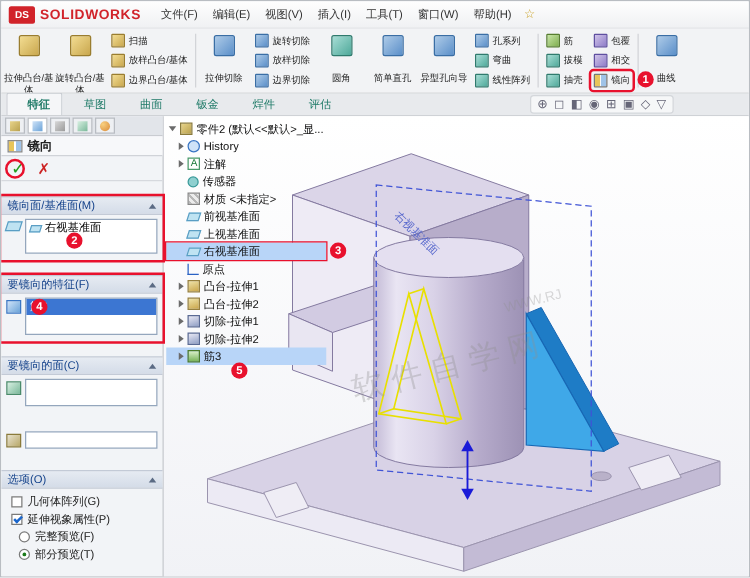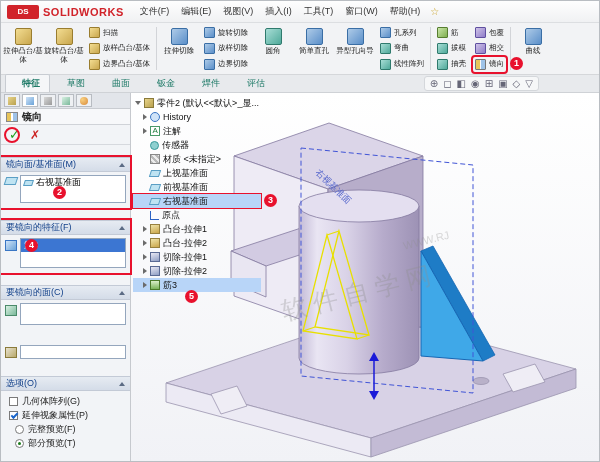--- a/index.html
+++ b/index.html
@@ -1,29 +1,29 @@
 <!DOCTYPE html>
 <html><head>
 <meta charset="utf-8">
 <style>
   html,body{margin:0;padding:0;background:#dfe3e8;}
   .app{position:relative;width:600px;height:462px;background:#fff;font-family:"Liberation Sans","DejaVu Sans",sans-serif;overflow:hidden;border:1px solid #b9bdc2;box-sizing:border-box;}
   *{box-sizing:border-box;}
 
   
   .titlebar{height:22px;display:flex;align-items:center;gap:4px;padding:0 6px;background:linear-gradient(#fefefe,#f0f1f3);border-bottom:1px solid #dcdee1;}
-  .logo-badge{width:32px;height:14px;background:#d1232a;color:#fff;font-size:8px;font-weight:bold;display:flex;align-items:center;justify-content:center;border-radius:2px;}
+  .logo-badge{width:21px;height:14px;background:#d1232a;color:#fff;font-size:8px;font-weight:bold;display:flex;align-items:center;justify-content:center;border-radius:2px;}
   .logo-text{color:#d1232a;font-weight:bold;font-size:11px;letter-spacing:.5px;margin-right:8px;}
   .menu-item{font-size:9px;color:#333;padding:2px 4px;cursor:default;}
   .star{font-size:10px;color:#c9a227;margin-left:2px;}
 
   
   .ribbon{height:52px;background:#f2f3f5;border-bottom:1px solid #d5d7da;display:flex;align-items:stretch;padding:2px 2px;gap:1px;overflow:hidden;}
   .rdiv{width:1px;background:#d2d4d8;margin:2px 1px;flex:0 0 auto;}
-  .bigbtn{flex:0 0 auto;width:40px;display:flex;flex-direction:column;align-items:center;justify-content:flex-start;padding-top:3px;font-size:7.5px;line-height:1.15;text-align:center;color:#222;border-radius:2px;}
+  .bigbtn{flex:0 0 auto;width:40px;display:flex;flex-direction:column;align-items:center;justify-content:flex-start;padding-top:3px;font-size:7.5px;line-height:1.15;text-align:center;color:#222;border-radius:2px;gap:12px;}
   .stack{flex:0 0 auto;display:flex;flex-direction:column;justify-content:space-around;padding:0 2px;}
   .sbtn{display:flex;align-items:center;gap:3px;font-size:7.5px;color:#222;height:15px;padding:0 2px;border-radius:2px;position:relative;white-space:nowrap;}
   .icL{width:17px;height:17px;margin-bottom:2px;flex:0 0 auto;border-radius:2px;}
   .icS{width:11px;height:11px;flex:0 0 auto;border-radius:1px;}
   .ic-gold{background:linear-gradient(135deg,#f3dd92,#c9a74e);border:1px solid #9a7d2f;}
   .ic-blue{background:linear-gradient(135deg,#aecbe8,#5b8fc9);border:1px solid #3a6ea5;}
   .ic-teal{background:linear-gradient(135deg,#a8ded6,#4fa99a);border:1px solid #2f7a6d;}
   .ic-green{background:linear-gradient(135deg,#c9e6a8,#7fae4f);border:1px solid #567d2f;}
   .ic-purple{background:linear-gradient(135deg,#cfc3e8,#8f7cc9);border:1px solid #5f4fa0;}
   .ic-mirror{background:linear-gradient(90deg,#e8c55a 0 45%,#f8f8f8 45% 55%,#9fc3e8 55%);border:1px solid #777;}
@@ -440,26 +440,26 @@
           <span class="tlabel">传感器</span>
         </div>
         <div class="trow">
           <span class="exp blank"></span>
           <span class="tico material"></span>
           <span class="tlabel">材质 &lt;未指定&gt;</span>
         </div>
         <div class="trow">
           <span class="exp blank"></span>
           <span class="tico plane"></span>
-          <span class="tlabel">上视基准面</span>
+          <span class="tlabel">前视基准面</span>
         </div>
         <div class="trow">
           <span class="exp blank"></span>
           <span class="tico plane"></span>
-          <span class="tlabel">前视基准面</span>
+          <span class="tlabel">上视基准面</span>
         </div>
         <div class="trow selected red-frame-thin">
           <span class="exp blank"></span>
           <span class="tico plane"></span>
           <span class="tlabel">右视基准面</span>
           <span class="badge" style="right:-16px;top:0;">3</span>
         </div>
         <div class="trow">
           <span class="exp blank"></span>
           <span class="tico origin"></span>

